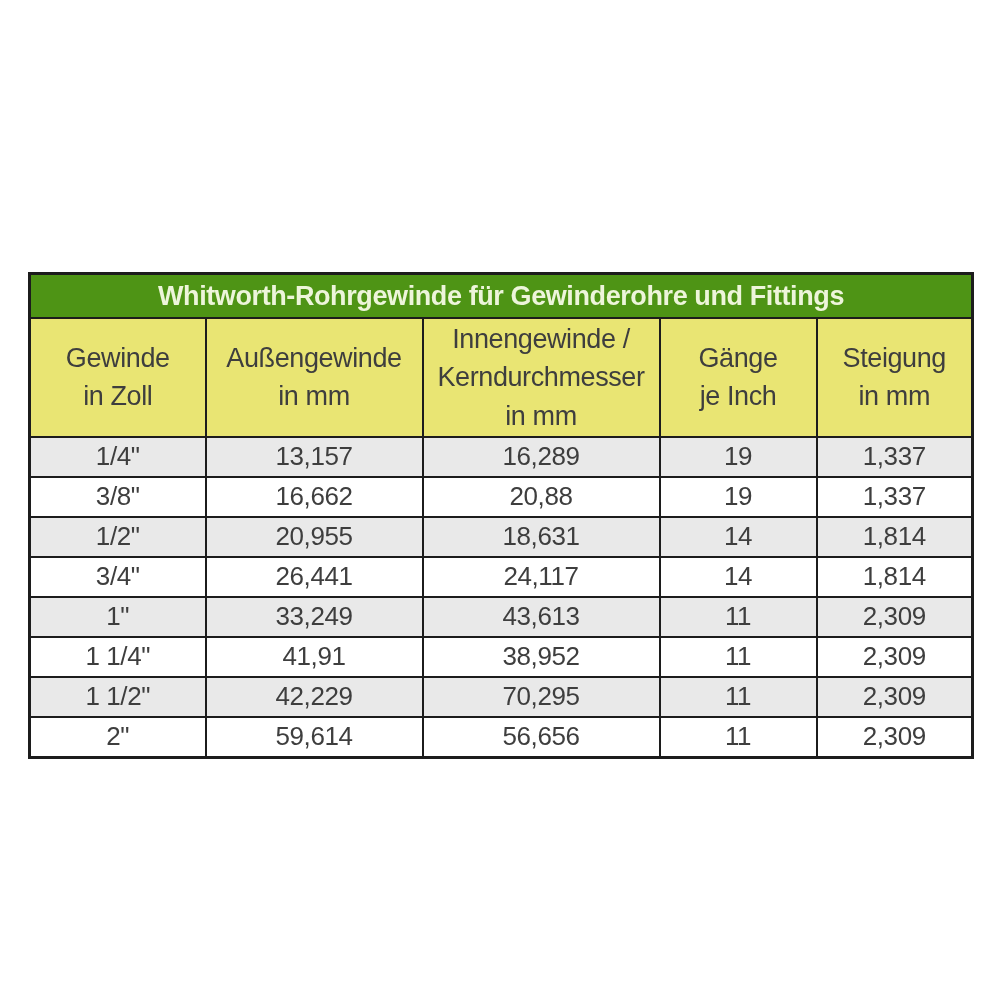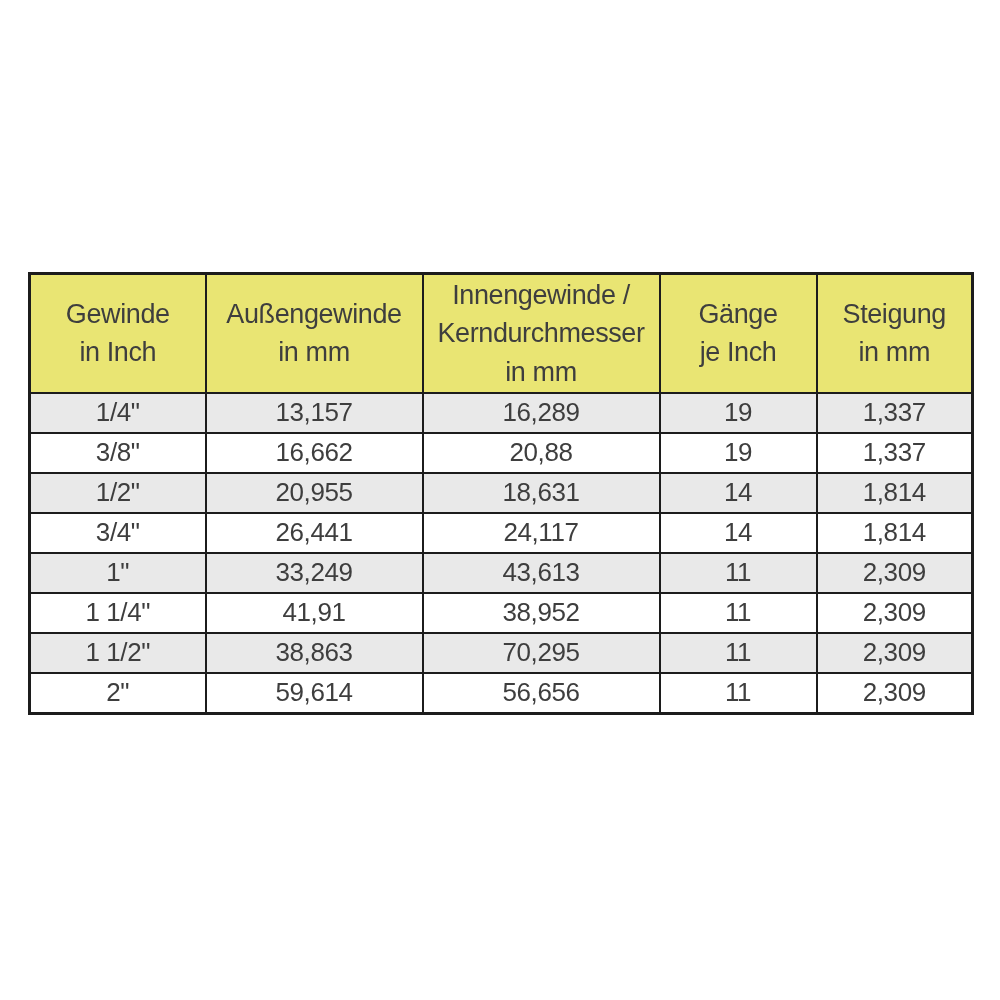--- a/index.html
+++ b/index.html
@@ -64,23 +64,26 @@
 <div id="page">
   <table class="thread-table">
     <colgroup>
       <col style="width:176px">
       <col style="width:217px">
       <col style="width:237px">
       <col style="width:157px">
       <col style="width:156px">
     </colgroup>
     <thead>
+      <tr class="title-row">
+        <th colspan="5">Whitworth-Rohrgewinde für Gewinderohre und Fittings</th>
+      </tr>
       <tr class="header-row">
         <th>Gewinde
-in Inch</th>
+in Zoll</th>
         <th>Außengewinde
 in mm</th>
         <th>Innengewinde /
 Kerndurchmesser
 in mm</th>
         <th>Gänge
 je Inch</th>
         <th>Steigung
 in mm</th>
       </tr>
@@ -123,21 +126,21 @@
         </tr>
         <tr class="odd">
           <td>1 1/4"</td>
           <td>41,91</td>
           <td>38,952</td>
           <td>11</td>
           <td>2,309</td>
         </tr>
         <tr class="even">
           <td>1 1/2"</td>
-          <td>38,863</td>
+          <td>42,229</td>
           <td>70,295</td>
           <td>11</td>
           <td>2,309</td>
         </tr>
         <tr class="odd">
           <td>2"</td>
           <td>59,614</td>
           <td>56,656</td>
           <td>11</td>
           <td>2,309</td>

